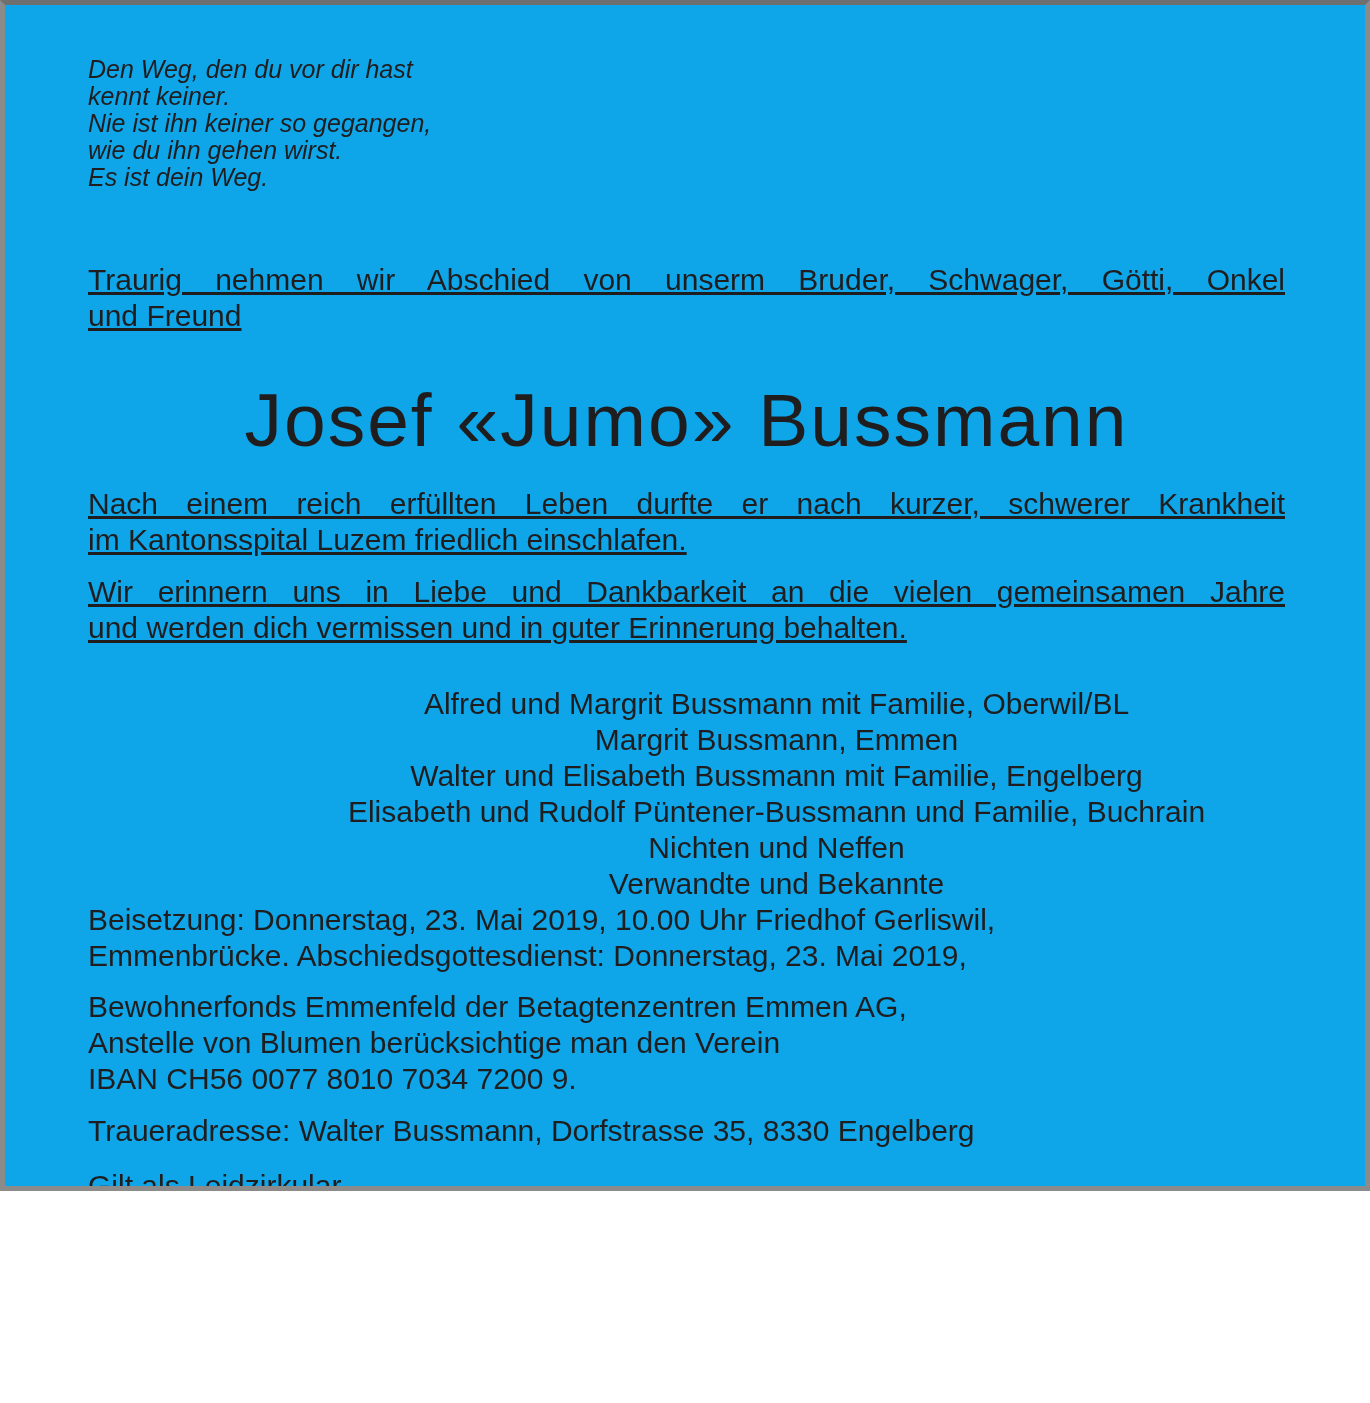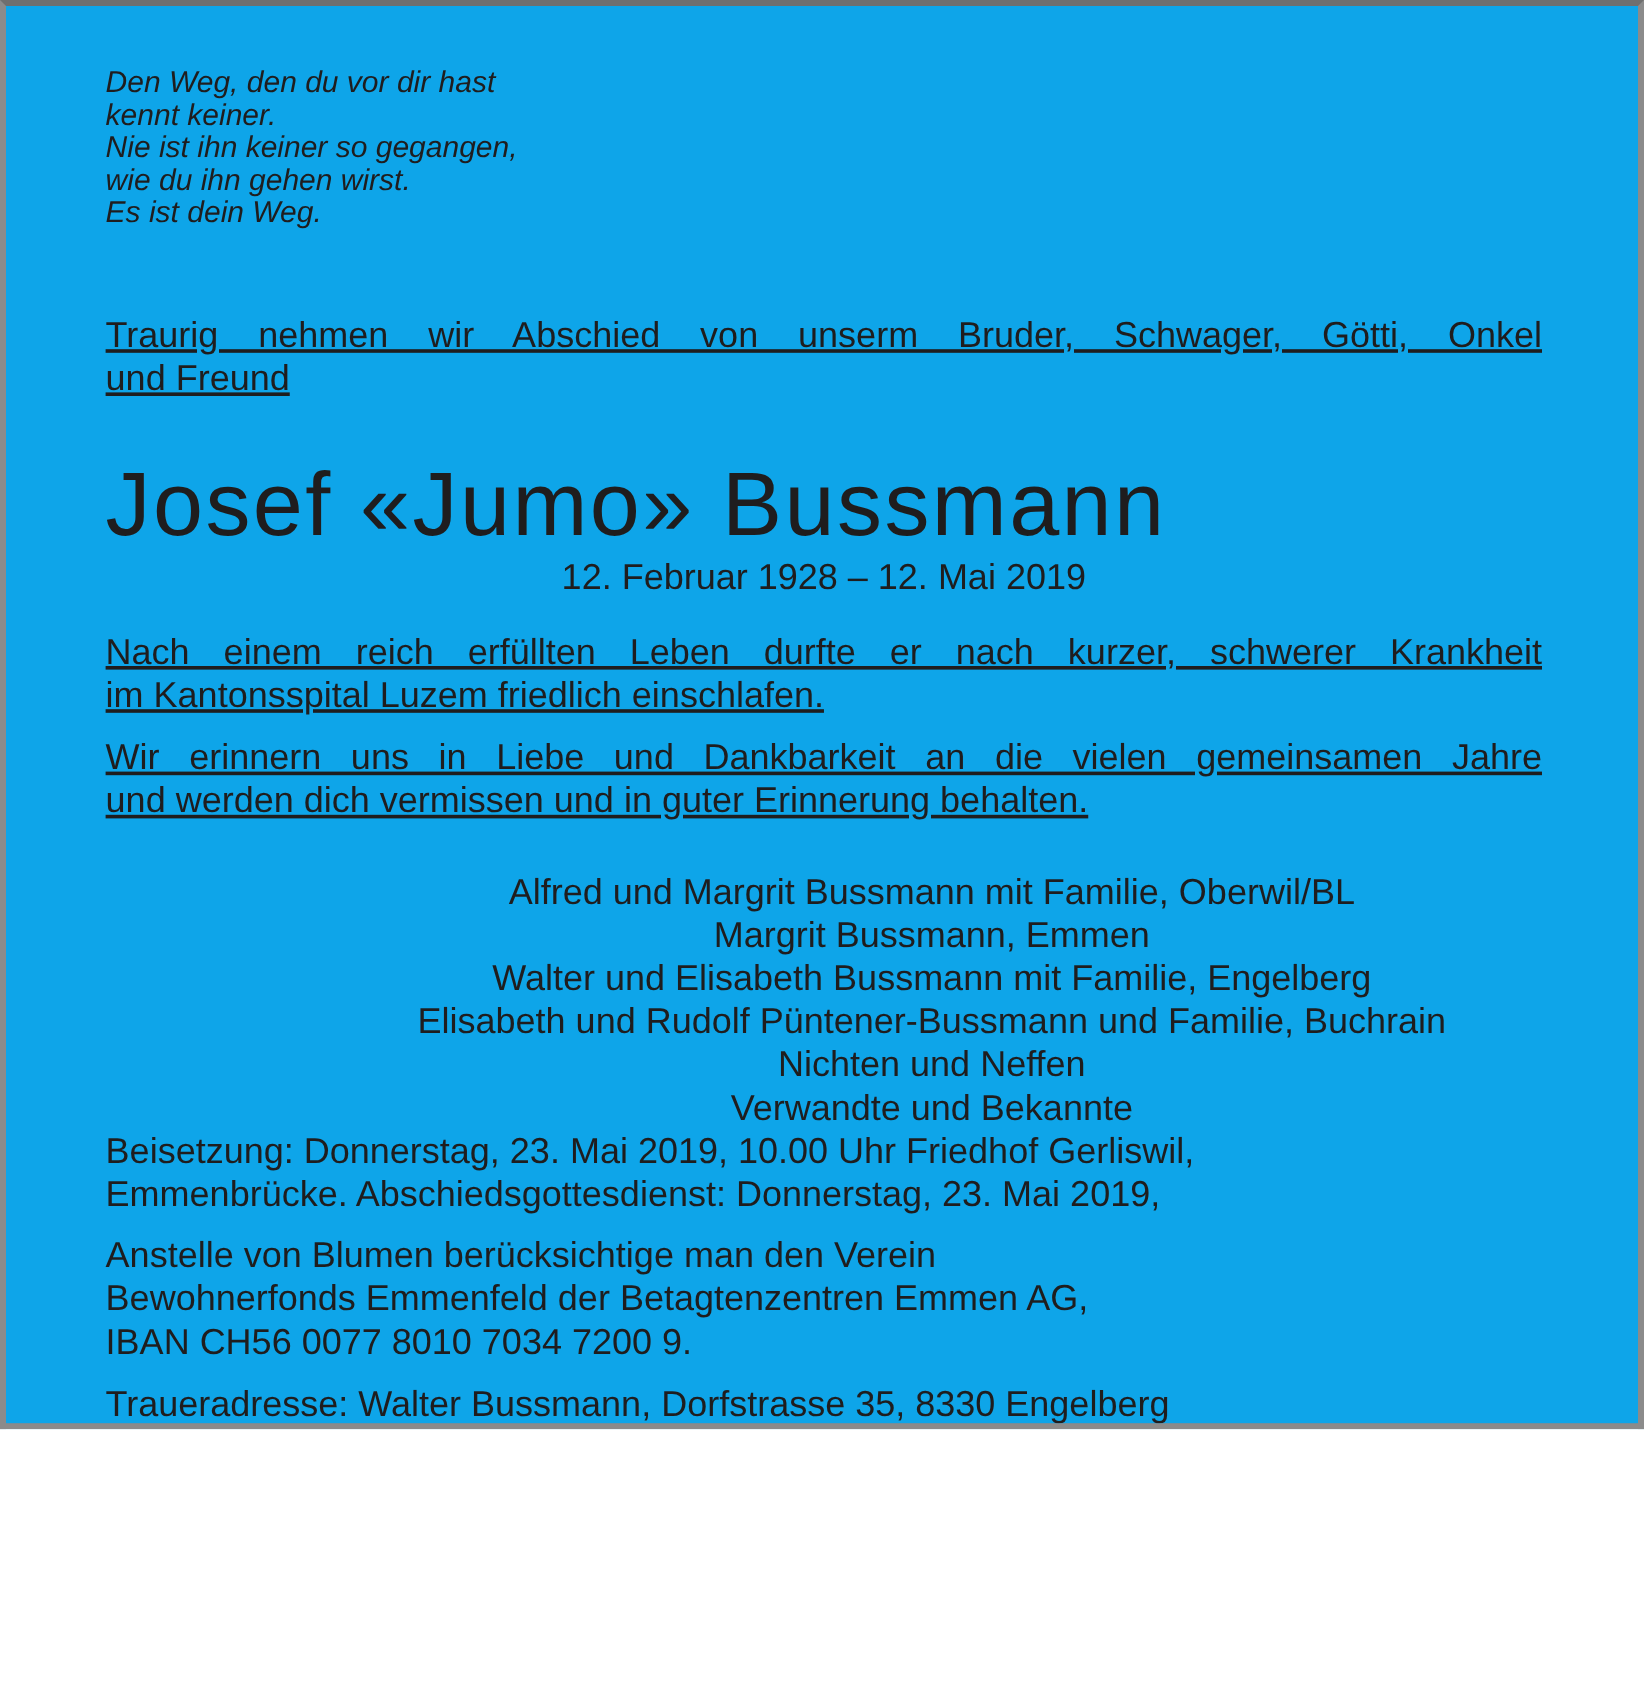--- a/index.html
+++ b/index.html
@@ -45,20 +45,21 @@
   .jlines > .line {
     white-space: normal;
     text-decoration: underline;
   }
   .intro   { margin-top: 71px; }
   .name {
     font-size: 75px;
     line-height: 80px;
     font-weight: 400;
     letter-spacing: 2px;
+    text-align: center;
     margin: 46px 0 0 0;
   }
   .dates {
     text-align: center;
     margin-top: 4px;
   }
   .para1   { margin-top: 26px; }
   .para2   { margin-top: 16px; }
   .mourners { margin-top: 40px; padding-left: 180px; text-align: center; }
   .funeral  { }
@@ -82,21 +83,20 @@
       </div>
 
     <div class="block jlines intro">
 
     <div class="line">Traurig nehmen wir Abschied von unserm Bruder, Schwager, Götti, Onkel</div>
         <div class="line">und Freund</div>
       </div>
 
     <h1 class="name">Josef «Jumo» Bussmann</h1>
 
-    <div class="block dates">12. Februar 1928 – 12. Mai 2019</div>
 
     <div class="block jlines para1">
 
     <div class="line">Nach einem reich erfüllten Leben durfte er nach kurzer, schwerer Krankheit</div>
         <div class="line">im Kantonsspital Luzem friedlich einschlafen.</div>
       </div>
 
     <div class="block jlines para2">
 
     <div class="line">Wir erinnern uns in Liebe und Dankbarkeit an die vielen gemeinsamen Jahre</div>
@@ -114,22 +114,22 @@
       </div>
 
     <div class="block funeral">
 
     <div class="line">Beisetzung: Donnerstag, 23. Mai 2019, 10.00 Uhr Friedhof Gerliswil,</div>
         <div class="line">Emmenbrücke. Abschiedsgottesdienst: Donnerstag, 23. Mai 2019,</div>
       </div>
 
     <div class="block donation">
 
-    <div class="line">Anstelle von Blumen berücksichtige man den Verein</div>
-        <div class="line">Bewohnerfonds Emmenfeld der Betagtenzentren Emmen AG,</div>
+    <div class="line">Bewohnerfonds Emmenfeld der Betagtenzentren Emmen AG,</div>
+        <div class="line">Anstelle von Blumen berücksichtige man den Verein</div>
         <div class="line">IBAN CH56 0077 8010 7034 7200 9.</div>
       </div>
 
     <div class="block address line">Traueradresse: Walter Bussmann, Dorfstrasse 35, 8330 Engelberg</div>
 
     <div class="block footer line">Gilt als Leidzirkular.</div>
 
   </div>
 </div>
 

